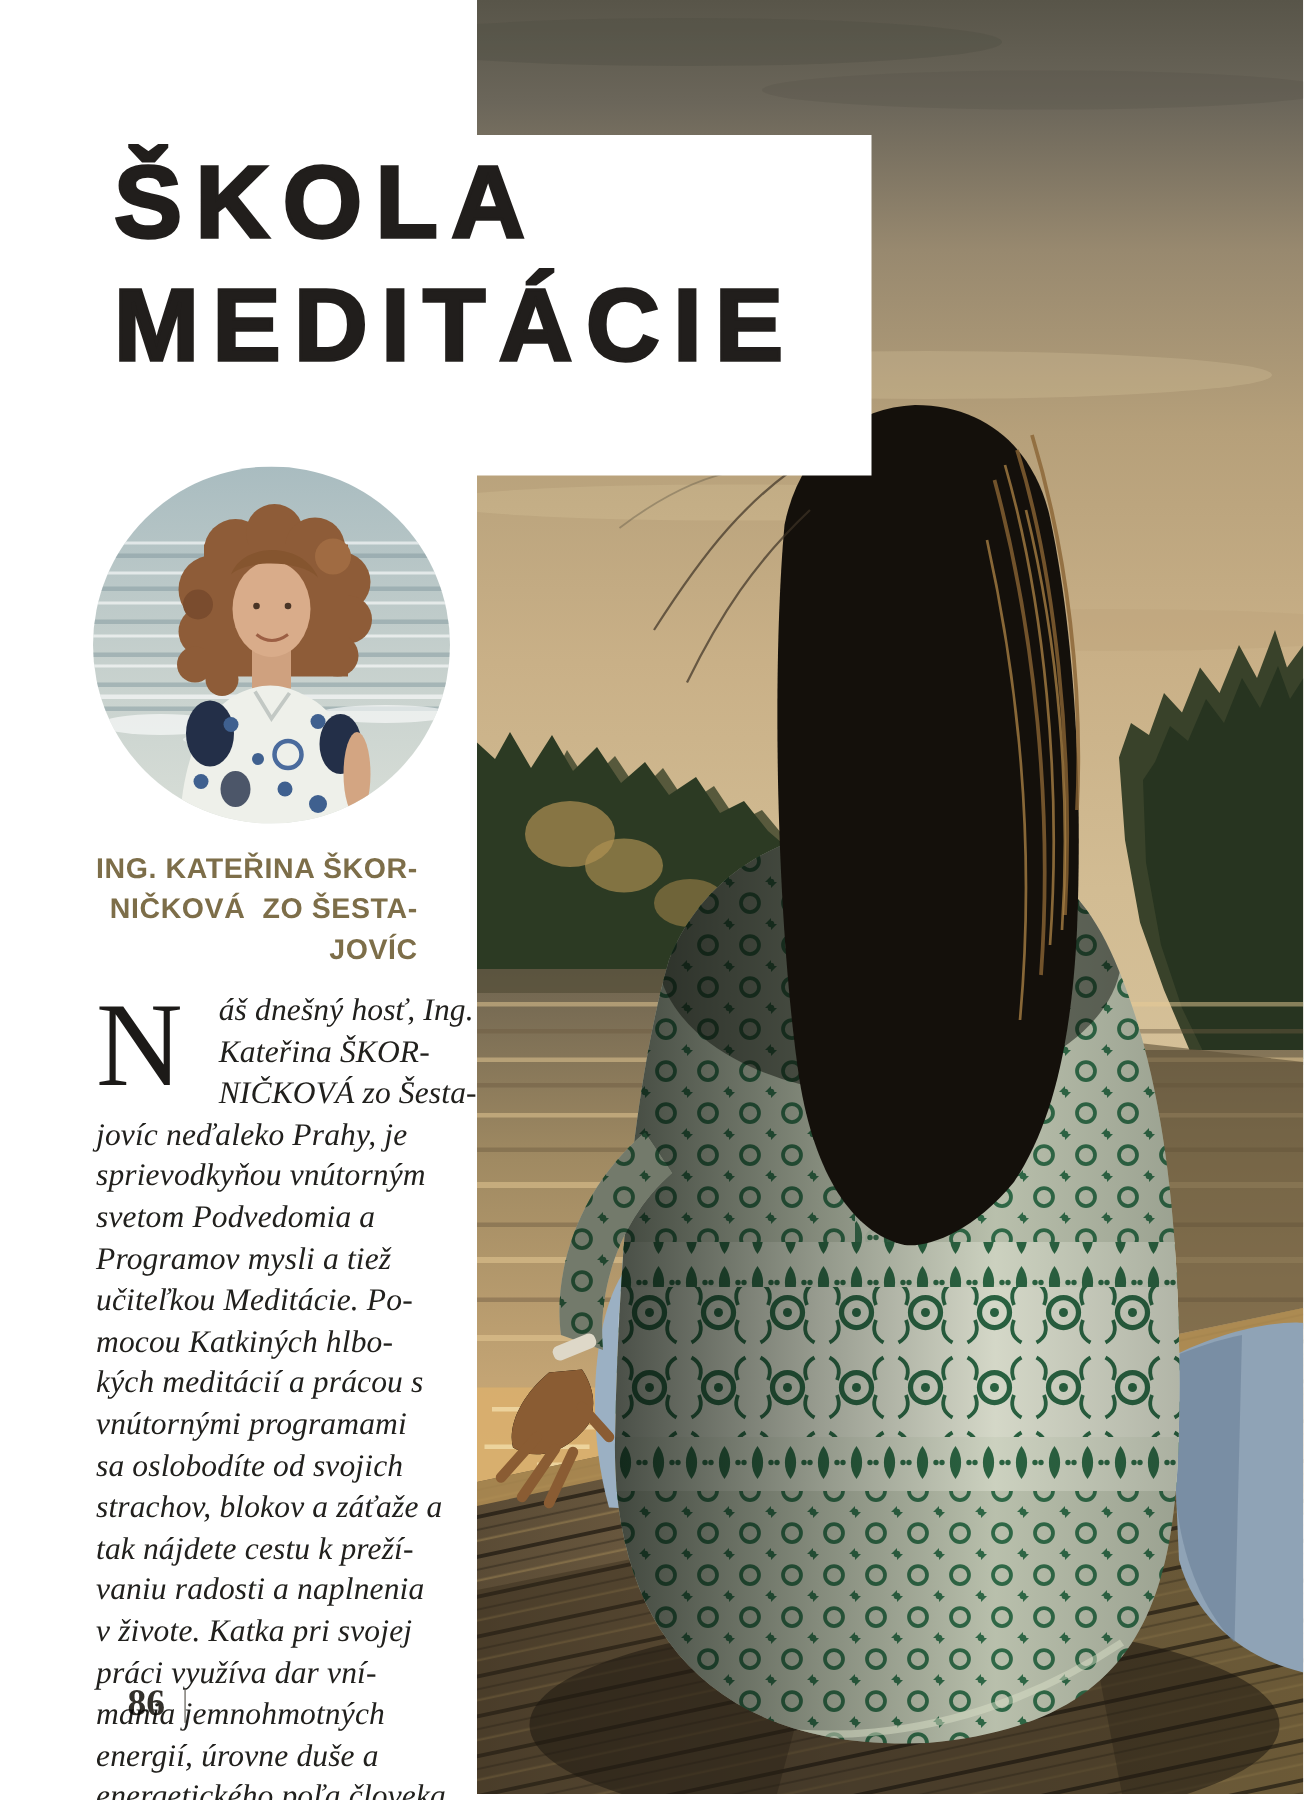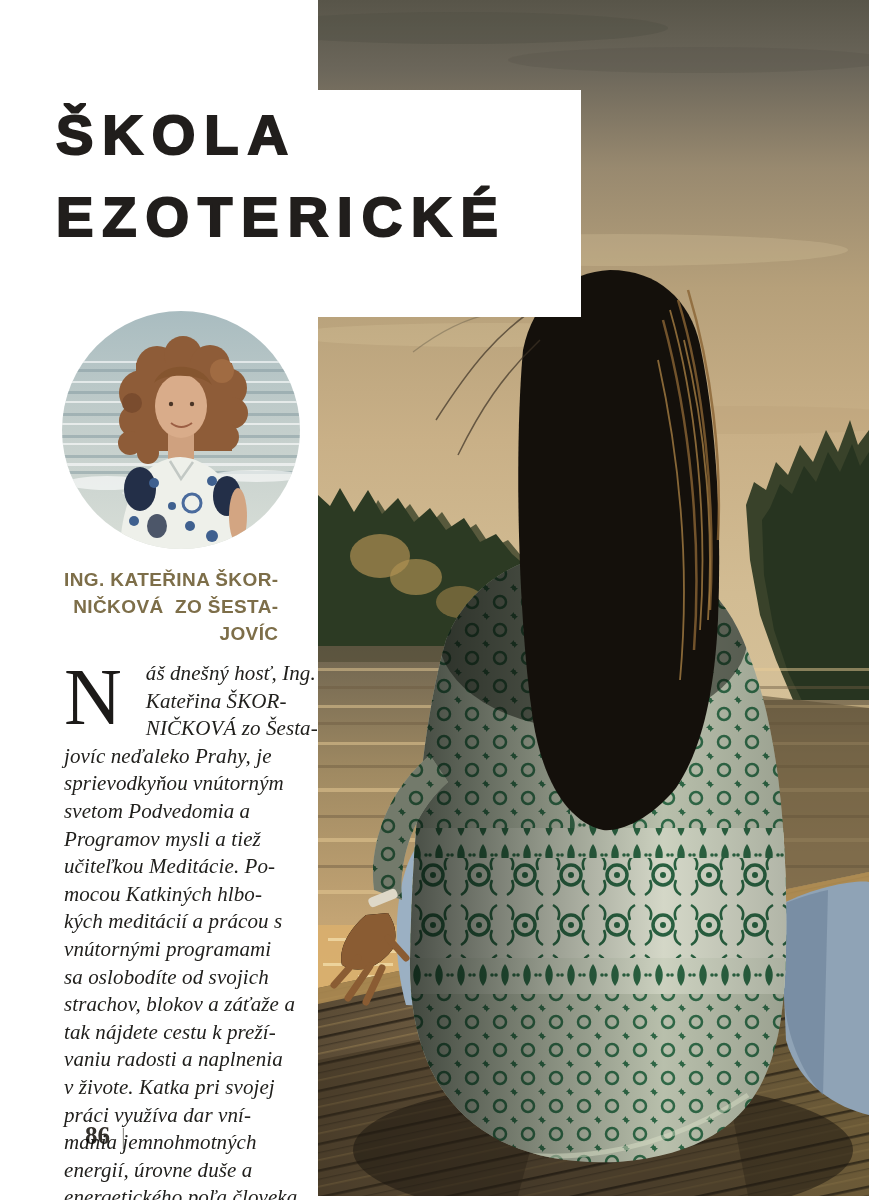--- a/index.html
+++ b/index.html
@@ -5,22 +5,22 @@
   html,body{margin:0;padding:0;background:#ffffff;}
   .page{position:relative;width:869px;height:1200px;background:#ffffff;overflow:hidden;
         font-family:"Liberation Sans",sans-serif;}
 
   
   .main-photo{position:absolute;left:318px;top:0;width:551px;height:1196px;z-index:1;}
   .main-photo svg{display:block;width:100%;height:100%;}
 
   
   .title-block{position:absolute;left:0;top:90px;width:581px;height:227px;background:#ffffff;z-index:2;}
-  .title{position:absolute;left:56px;top:4px;color:#211e1c;font-weight:700;
-         font-size:56px;line-height:82px;letter-spacing:9px;
+  .title{position:absolute;left:76px;top:4px;color:#211e1c;font-weight:700;
+         font-size:68px;line-height:82px;letter-spacing:9px;
          -webkit-text-stroke:2.2px #211e1c;white-space:pre;}
 
   
   .portrait{position:absolute;left:62px;top:311px;width:238px;height:238px;z-index:3;}
   .portrait svg{display:block;width:100%;height:100%;}
 
   
   .byline{position:absolute;left:64px;top:566px;z-index:3;color:#7d6e49;
           font-weight:700;font-size:19px;line-height:27px;letter-spacing:.4px;white-space:pre;text-align:right;}
 
@@ -208,21 +208,21 @@
         <path d="M340,360 C362,460 372,570 362,680"></path>
       </g>
       <g stroke="#3e3326" stroke-width="1.5" fill="none" opacity=".7">
         <path d="M230,300 C180,330 150,370 118,420"></path>
         <path d="M222,340 C185,375 162,410 140,455"></path>
       </g>
     </svg>
   </div>
 
   <div class="title-block">
-    <div class="title"><span>ŠKOLA</span><br><span>EZOTERICKÉ</span></div>
+    <div class="title"><span>ŠKOLA</span><br><span>MEDITÁCIE</span></div>
   </div>
 
   <div class="portrait" aria-label="portrait of Ing. Kateřina Škorničková by the sea">
     <svg viewBox="0 0 238 238" xmlns="http://www.w3.org/2000/svg">
       <defs>
         <linearGradient id="seaG" x1="0" y1="0" x2="0" y2="1">
           <stop offset="0" stop-color="#a9bcc0"></stop>
             <stop offset=".55" stop-color="#c6d0cd"></stop>
           <stop offset="1" stop-color="#d8ded7"></stop>
         </linearGradient>

